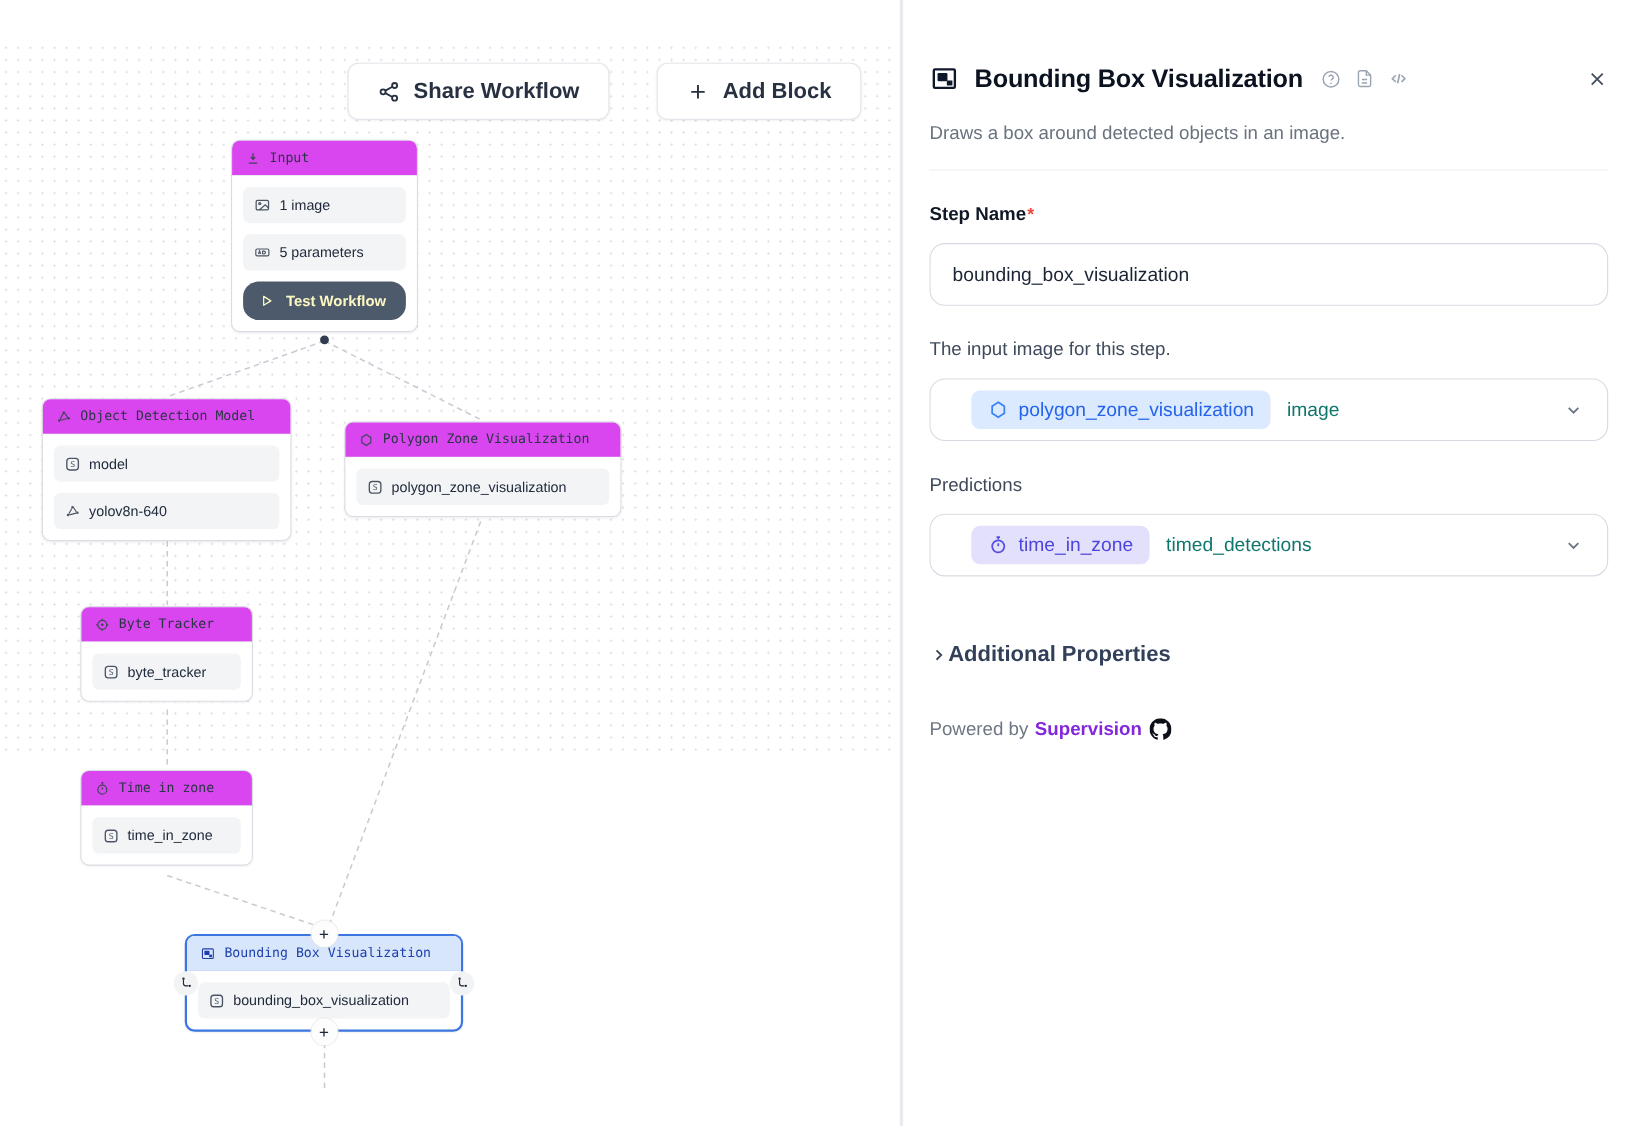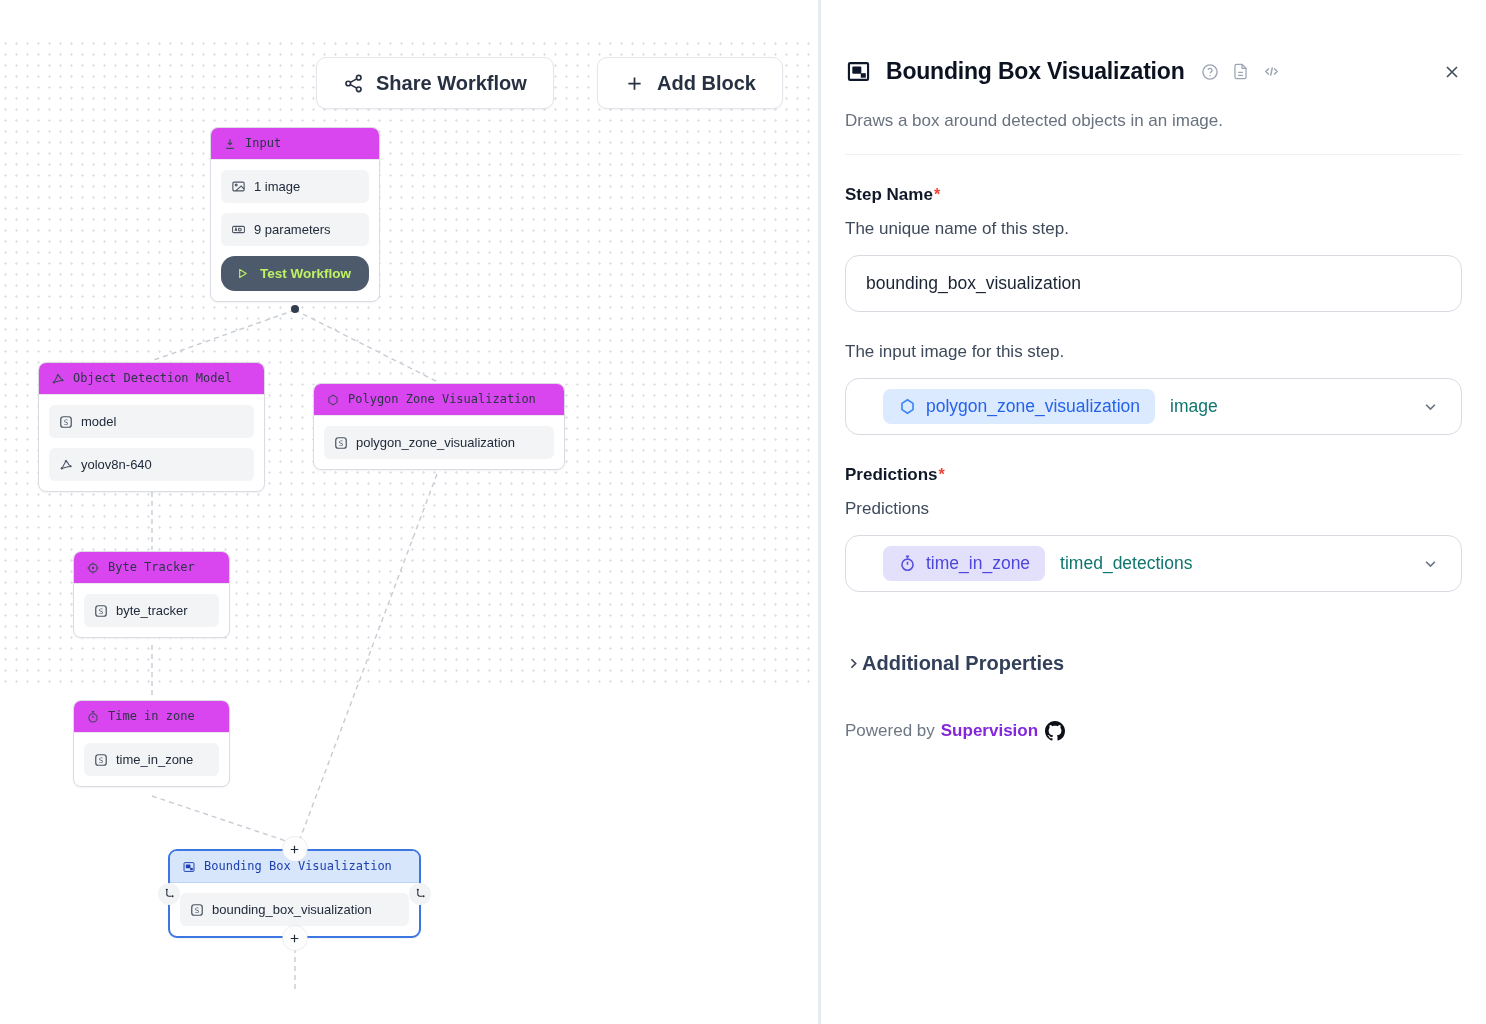--- a/index.html
+++ b/index.html
@@ -29,21 +29,21 @@
     background:#d946ef; border-bottom:1px solid #e8eaee; border-radius:7px 7px 0 0;
     font-family:"DejaVu Sans Mono","Liberation Mono",monospace; font-size:12px; line-height:15px;
     color:#2b3546; white-space:nowrap; }
   .node-header svg { color:#3c4657; flex:0 0 auto; }
   .node-body { padding:10px; }
   .chip { display:flex; align-items:center; gap:8px; background:#f3f4f6; border-radius:6px;
     padding:9px 10px; font-size:13px; line-height:15px; color:#212b3b; white-space:nowrap; }
   .chip + .chip, .chip + .test-btn { margin-top:10px; }
   .chip svg { color:#4b5563; flex:0 0 auto; }
 
-  .test-btn { display:flex; align-items:center; gap:10px; background:#4d5a6b; color:#bef264;
+  .test-btn { display:flex; align-items:center; gap:10px; background:#4d5a6b; color:#fef9c3;
     border:none; border-radius:14px; padding:10px 14px; font-size:13.5px; font-weight:700;
     width:100%; cursor:pointer; }
 
   #node-input   { left:210px; top:127px; width:170px; }
   #node-odm     { left:38px;  top:362px; width:227px; }
   #node-pzv     { left:313px; top:383px; width:252px; }
   #node-byte    { left:73px;  top:551px; width:157px; }
   #node-tiz     { left:73px;  top:700px; width:157px; }
   #node-bbv     { left:168px; top:849px; width:253px; }
 
@@ -157,21 +157,21 @@
         </span>
         <span>1 image</span>
       </div>
       <div class="chip">
         <span style="display:flex">
           <svg width="15" height="15" viewBox="0 0 24 24" fill="none" stroke="currentColor" stroke-width="1.7">
             <rect x="2.5" y="7" width="19" height="10" rx="2"></rect>
             <path d="M6.4 14.3 7.9 9.7l1.5 4.6M6.9 12.8h2M12.3 9.7v4.6M12.3 10h2a1.5 1.5 0 0 1 0 4.3h-2"></path>
           </svg>
         </span>
-        <span>9 parameters</span>
+        <span>5 parameters</span>
       </div>
       <button class="test-btn">
         <span style="display:flex">
           <svg width="15" height="15" viewBox="0 0 24 24" fill="none" stroke="currentColor" stroke-width="1.8" stroke-linejoin="round">
             <path d="M7.5 5.5v13l10.5-6.5z"></path>
           </svg>
         </span>
         <span>Test Workflow</span>
       </button>
     </div>
@@ -371,21 +371,20 @@
     </span>
   </div>
 
   <div class="panel-desc">Draws a box around detected objects in an image.</div>
   <div class="panel-divider"></div>
 
   <div class="field">
     <div>
       <span class="field-label">Step Name</span><span class="req">*</span>
     </div>
-    <div class="field-help">The unique name of this step.</div>
     <input class="text-input" value="bounding_box_visualization" style="">
   </div>
 
   <div class="field">
     <div class="field-help">The input image for this step.</div>
     <div class="select-box">
       <span class="pill blue">
         <span style="display:flex">
           <svg width="19" height="19" viewBox="0 0 24 24" fill="none" stroke="currentColor" stroke-width="2">
             <path d="M12 3.5 19 8v8l-7 4.5L5 16V8z"></path>
@@ -396,23 +395,20 @@
       <span class="select-value">image</span>
       <span class="select-chevron">
         <svg width="21" height="21" viewBox="0 0 24 24" fill="none" stroke="currentColor" stroke-width="1.9">
             <path d="m7 10 5 5 5-5"></path>
           </svg>
       </span>
     </div>
   </div>
 
   <div class="field">
-    <div>
-      <span class="field-label">Predictions</span><span class="req">*</span>
-    </div>
     <div class="field-help">Predictions</div>
     <div class="select-box">
       <span class="pill purple">
         <span style="display:flex">
           <svg width="19" height="19" viewBox="0 0 24 24" fill="none" stroke="currentColor" stroke-width="2">
             <circle cx="12" cy="13.5" r="7"></circle>
               <path d="M12 13.5V9.8M10 2.8h4M12 2.8v2.7"></path>
           </svg>
         </span>
         <span>time_in_zone</span>

